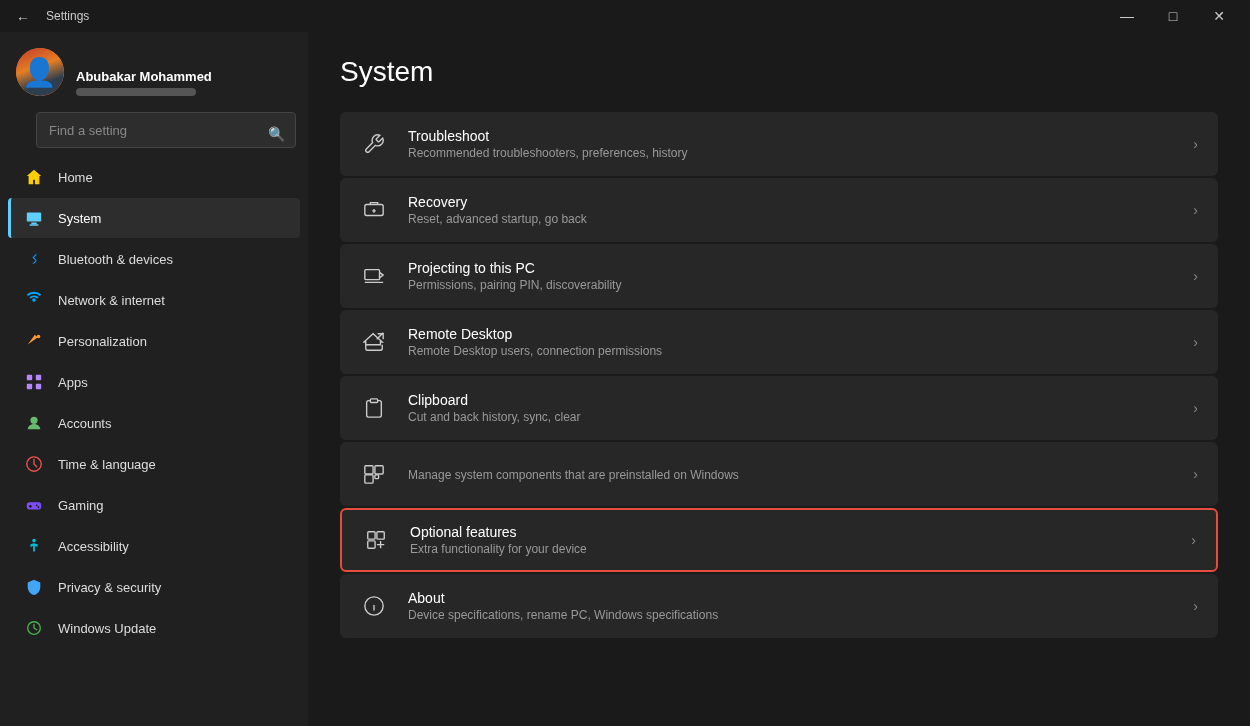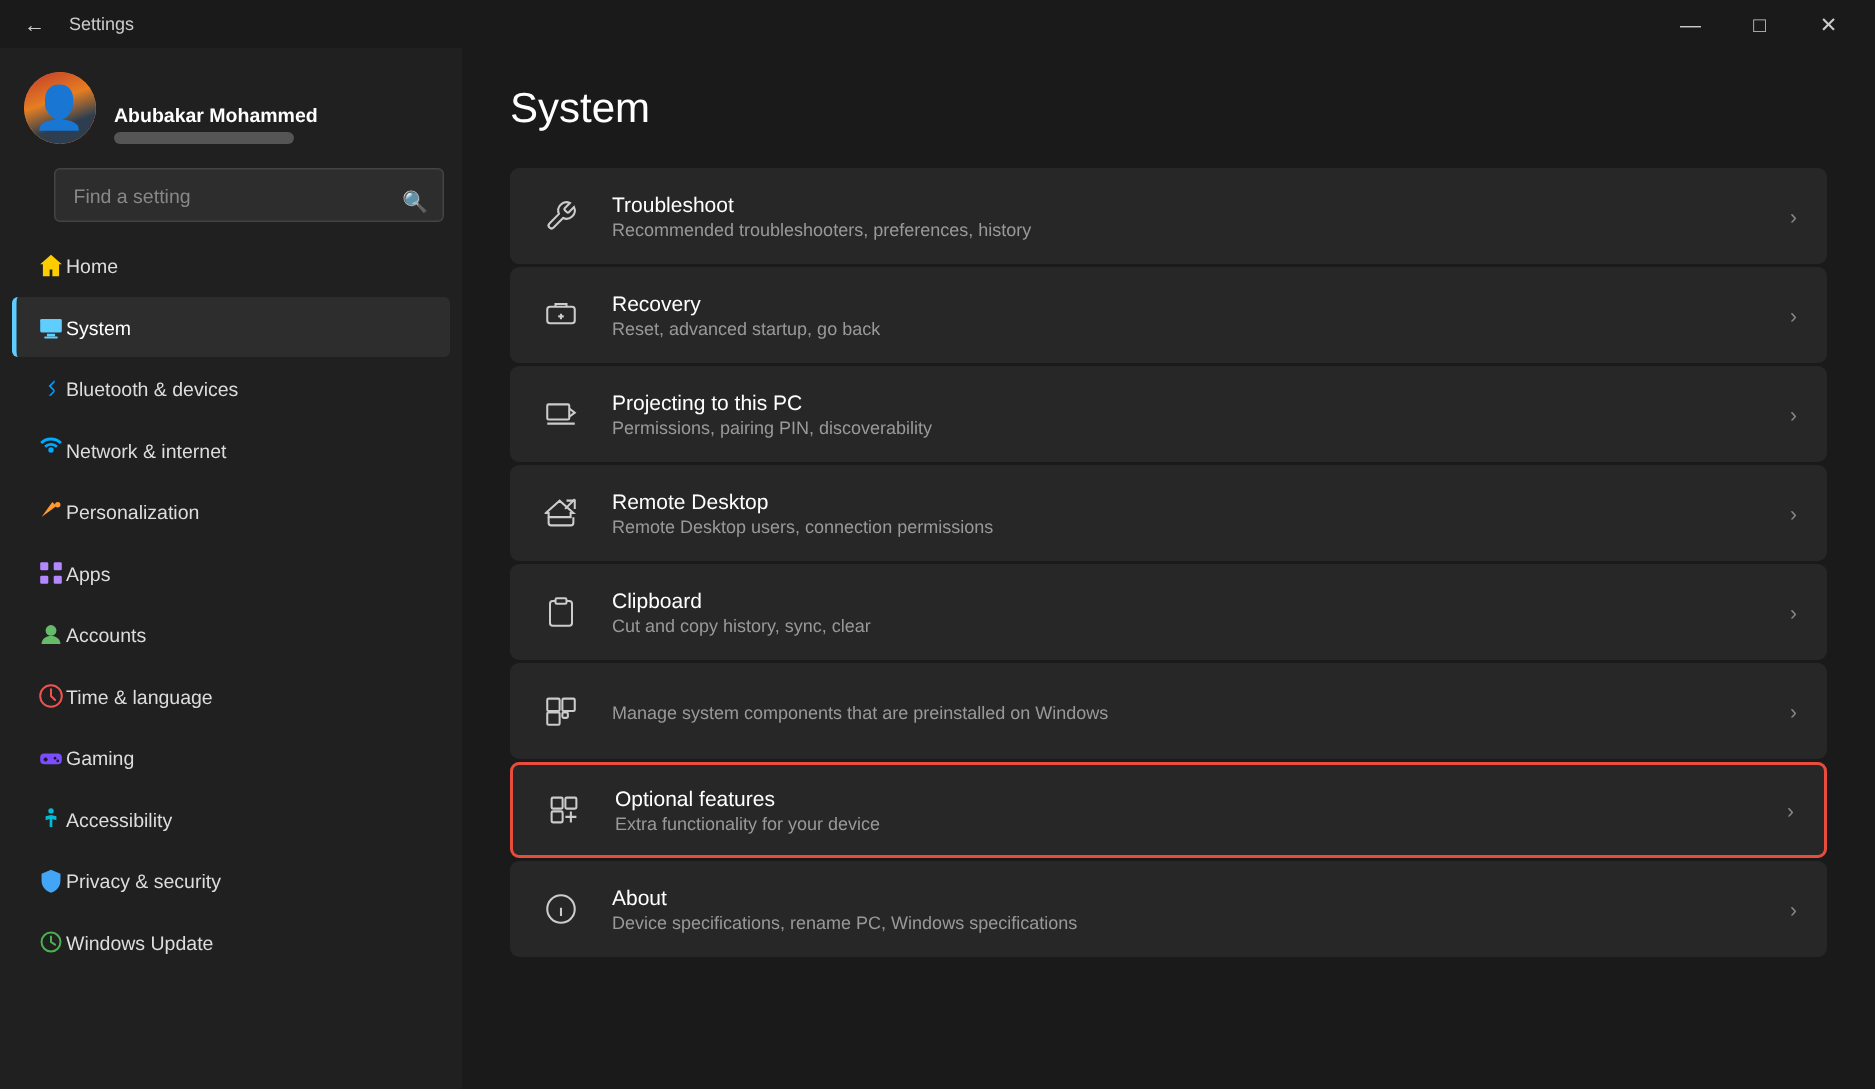--- a/index.html
+++ b/index.html
@@ -144,21 +144,21 @@
       transform: translateY(-50%);
       color: #888;
       font-size: 14px;
       pointer-events: none;
     }
 
     
     .nav-item {
       display: flex;
       align-items: center;
-      gap: 0;
+      gap: 14px;
       padding: 10px 16px;
       cursor: pointer;
       border-radius: 4px;
       margin: 1px 8px;
       position: relative;
     }
     .nav-item.active {
       background: #2d2d2d;
       border-left: 3px solid #60cdff;
       padding-left: 13px;
@@ -464,21 +464,21 @@
         </div>
         <div class="settings-item">
           <div class="settings-item-icon">
             <svg viewBox="0 0 24 24" fill="none" stroke="currentColor" stroke-width="1.5" style="width:22px;height:22px">
               <path d="M16 4h2a2 2 0 012 2v14a2 2 0 01-2 2H6a2 2 0 01-2-2V6a2 2 0 012-2h2"></path>
               <rect x="8" y="2" width="8" height="4" rx="1"></rect>
             </svg>
           </div>
           <div class="settings-item-text">
             <span class="settings-item-title">Clipboard</span>
-            <span class="settings-item-desc">Cut and copy history, sync, clear</span>
+            <span class="settings-item-desc">Cut and back history, sync, clear</span>
           </div>
           <span class="settings-item-chevron">›</span>
         </div>
         <div class="settings-item">
           <div class="settings-item-icon">
             <svg viewBox="0 0 24 24" fill="none" stroke="currentColor" stroke-width="1.5" style="width:22px;height:22px">
               <rect x="2" y="3" width="9" height="9" rx="1"></rect>
               <rect x="13" y="3" width="9" height="9" rx="1"></rect>
               <rect x="2" y="13" width="9" height="9" rx="1"></rect>
               <rect x="13" y="13" width="4" height="4" rx="1"></rect>

